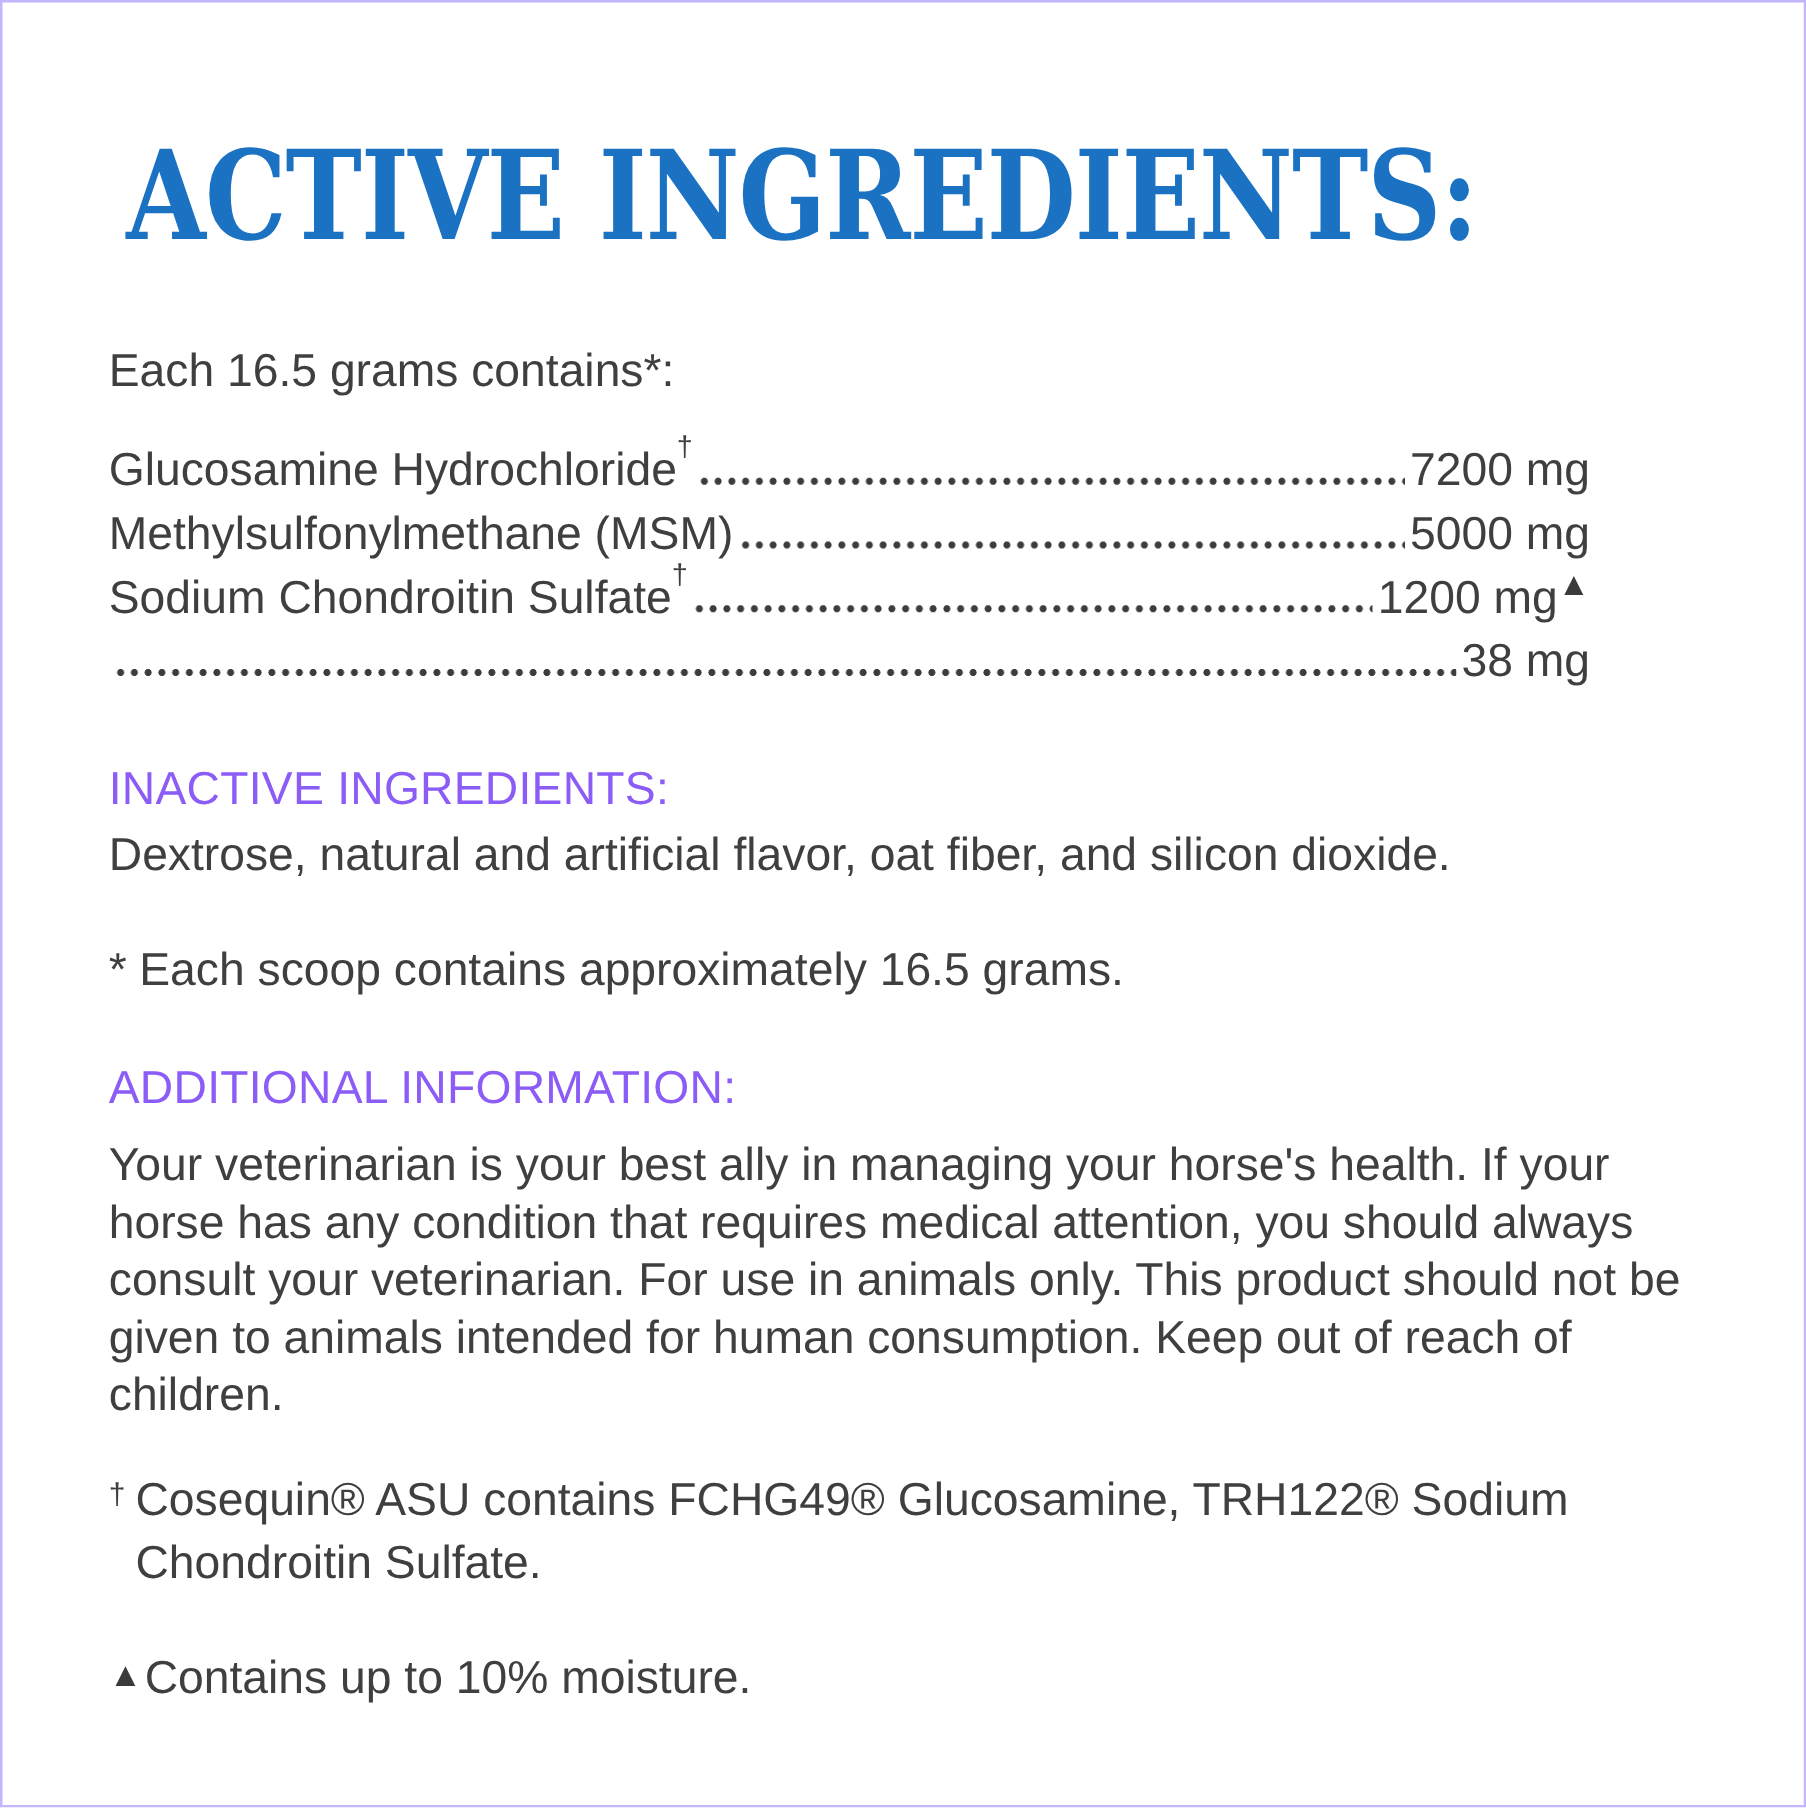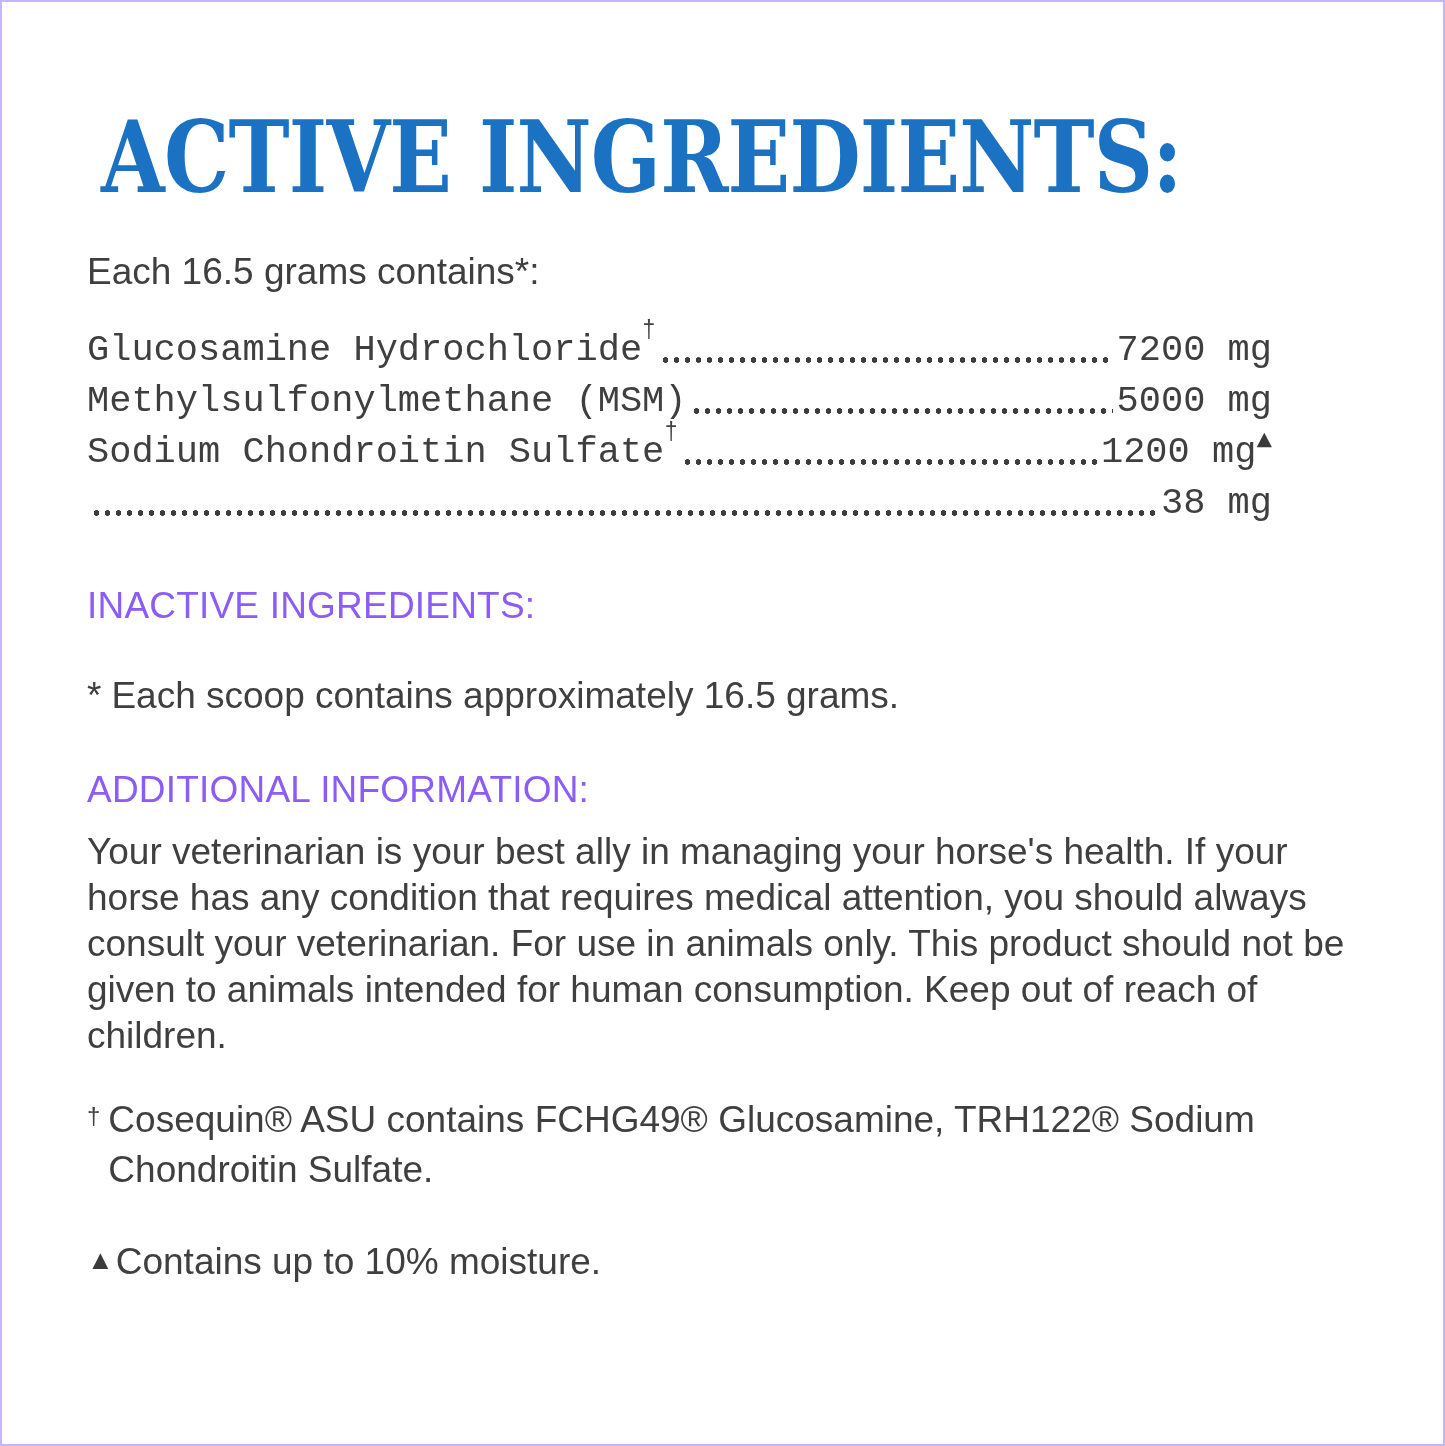--- a/index.html
+++ b/index.html
@@ -25,35 +25,34 @@
     font-weight: 700;
     font-size: 99px;
     line-height: 1.0;
     letter-spacing: -1px;
     transform: scaleX(0.83);
     transform-origin: left center;
     white-space: nowrap;
     margin: 0 0 0 14px;
   }
   .serving-line {
-    margin-top: 44px;
+    margin-top: 69px;
     font-size: 37px;
     color: #3f3f3f;
   }
   .ingredient-rows {
     margin-top: 32px;
     max-width: 1185px;
   }
   .ingredient-row {
     display: flex;
     align-items: baseline;
     font-size: 37px;
     line-height: 51px;
     color: #3f3f3f;
-    font-family: Liberation Mono, monospace;
   }
   .ing-name { white-space: nowrap; }
   .sup-mark {
     font-size: 23px;
     vertical-align: super;
     line-height: 0;
     position: relative;
     top: -10px;
   }
   .leader {
@@ -157,20 +156,21 @@
 
     <div class="ingredient-row">
       <span class="leader"></span>
       <span class="ing-value"><span>38 mg</span><span class="value-sup"></span></span>
     </div>
 
   </div>
 
   <div class="inactive-block">
     <div class="section-heading">INACTIVE INGREDIENTS:</div>
+    <div class="inactive-text">Dextrose, natural and artificial flavor, oat fiber, and silicon dioxide.</div>
   </div>
 
   <div class="note-row scoop-note">
     <span class="scoop-marker">*</span>
     <span>Each scoop contains approximately 16.5 grams.</span>
   </div>
 
   <div class="additional-block">
     <div class="section-heading">ADDITIONAL INFORMATION:</div>
     <div class="additional-text">Your veterinarian is your best ally in managing your horse's health. If your horse has any condition that requires medical attention, you should always consult your veterinarian. For use in animals only. This product should not be given to animals intended for human consumption. Keep out of reach of children.</div>

